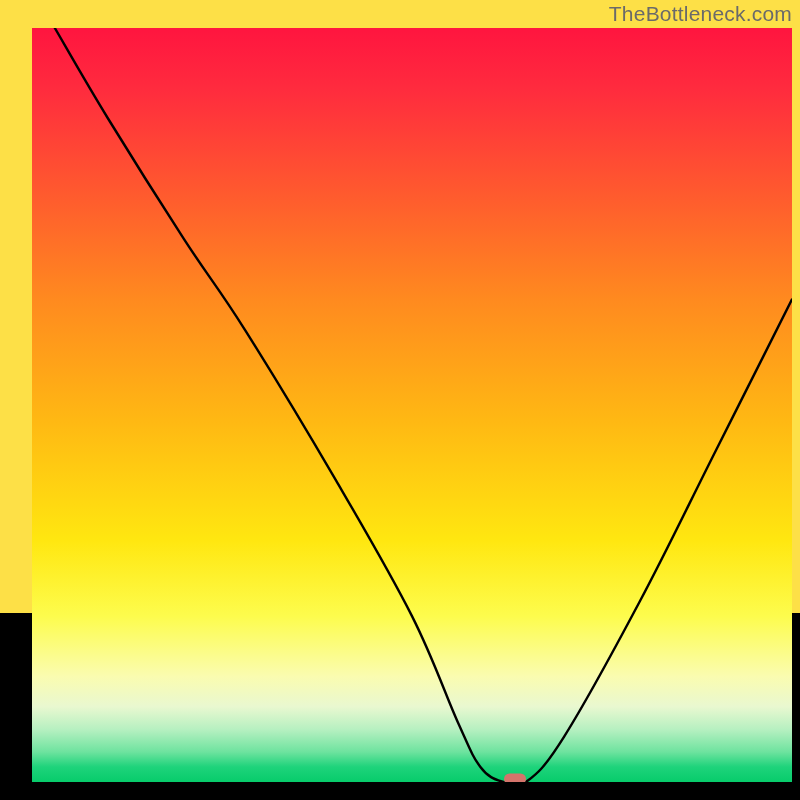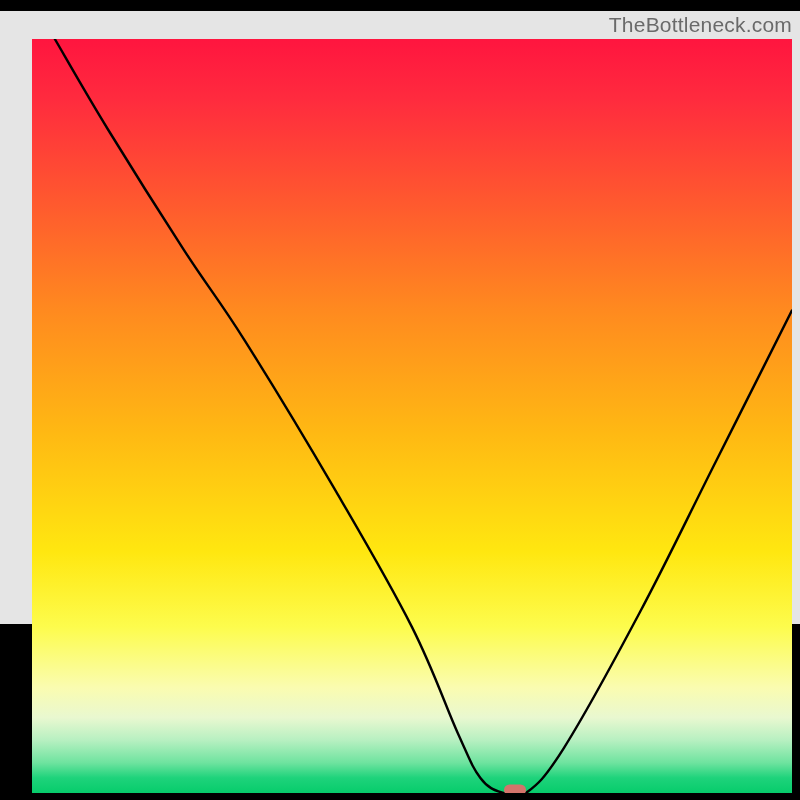--- a/index.html
+++ b/index.html
@@ -7,22 +7,21 @@
     padding: 0;
     width: 800px;
     height: 800px;
     background: #000;
     overflow: hidden;
   }
   .frame {
     position: relative;
     width: 800px;
     height: 613px;
-    background: #e5e5e5;
-    margin-top: 11px;
+    background: #fde047;
   }
   .watermark {
     position: absolute;
     top: 2px;
     right: 8px;
     color: #6a6a6a;
     font-family: Arial, Helvetica, sans-serif;
     font-size: 21px;
     font-weight: 500;
     letter-spacing: 0.2px;

